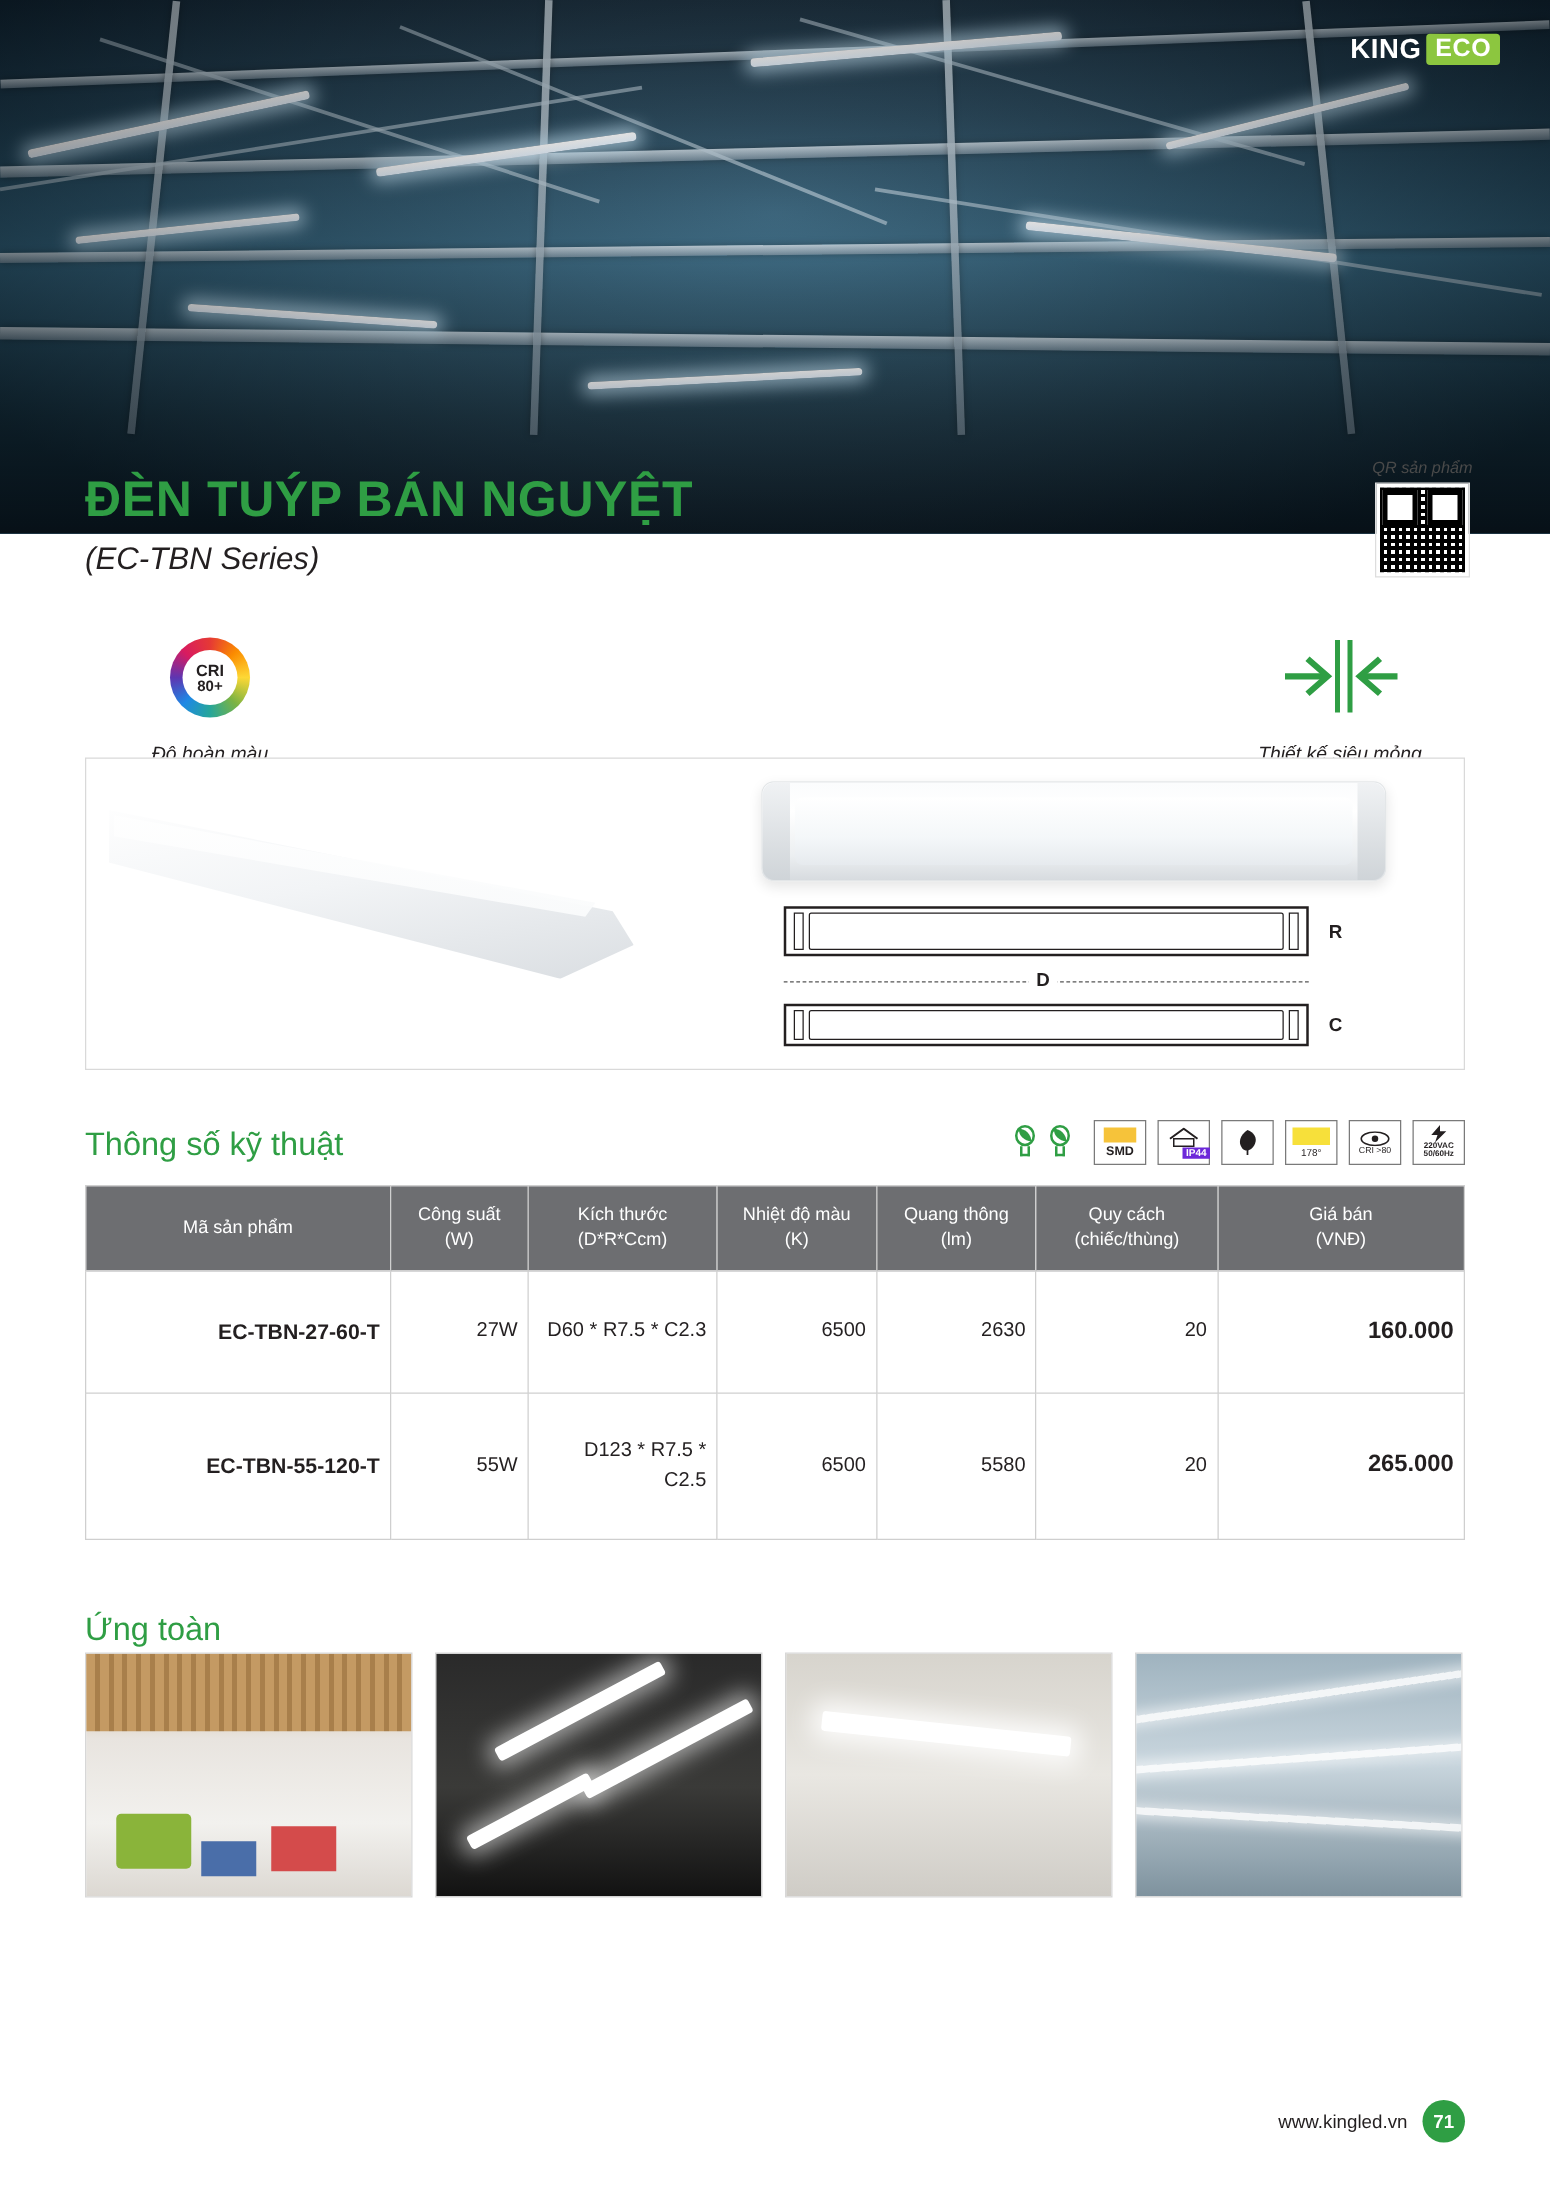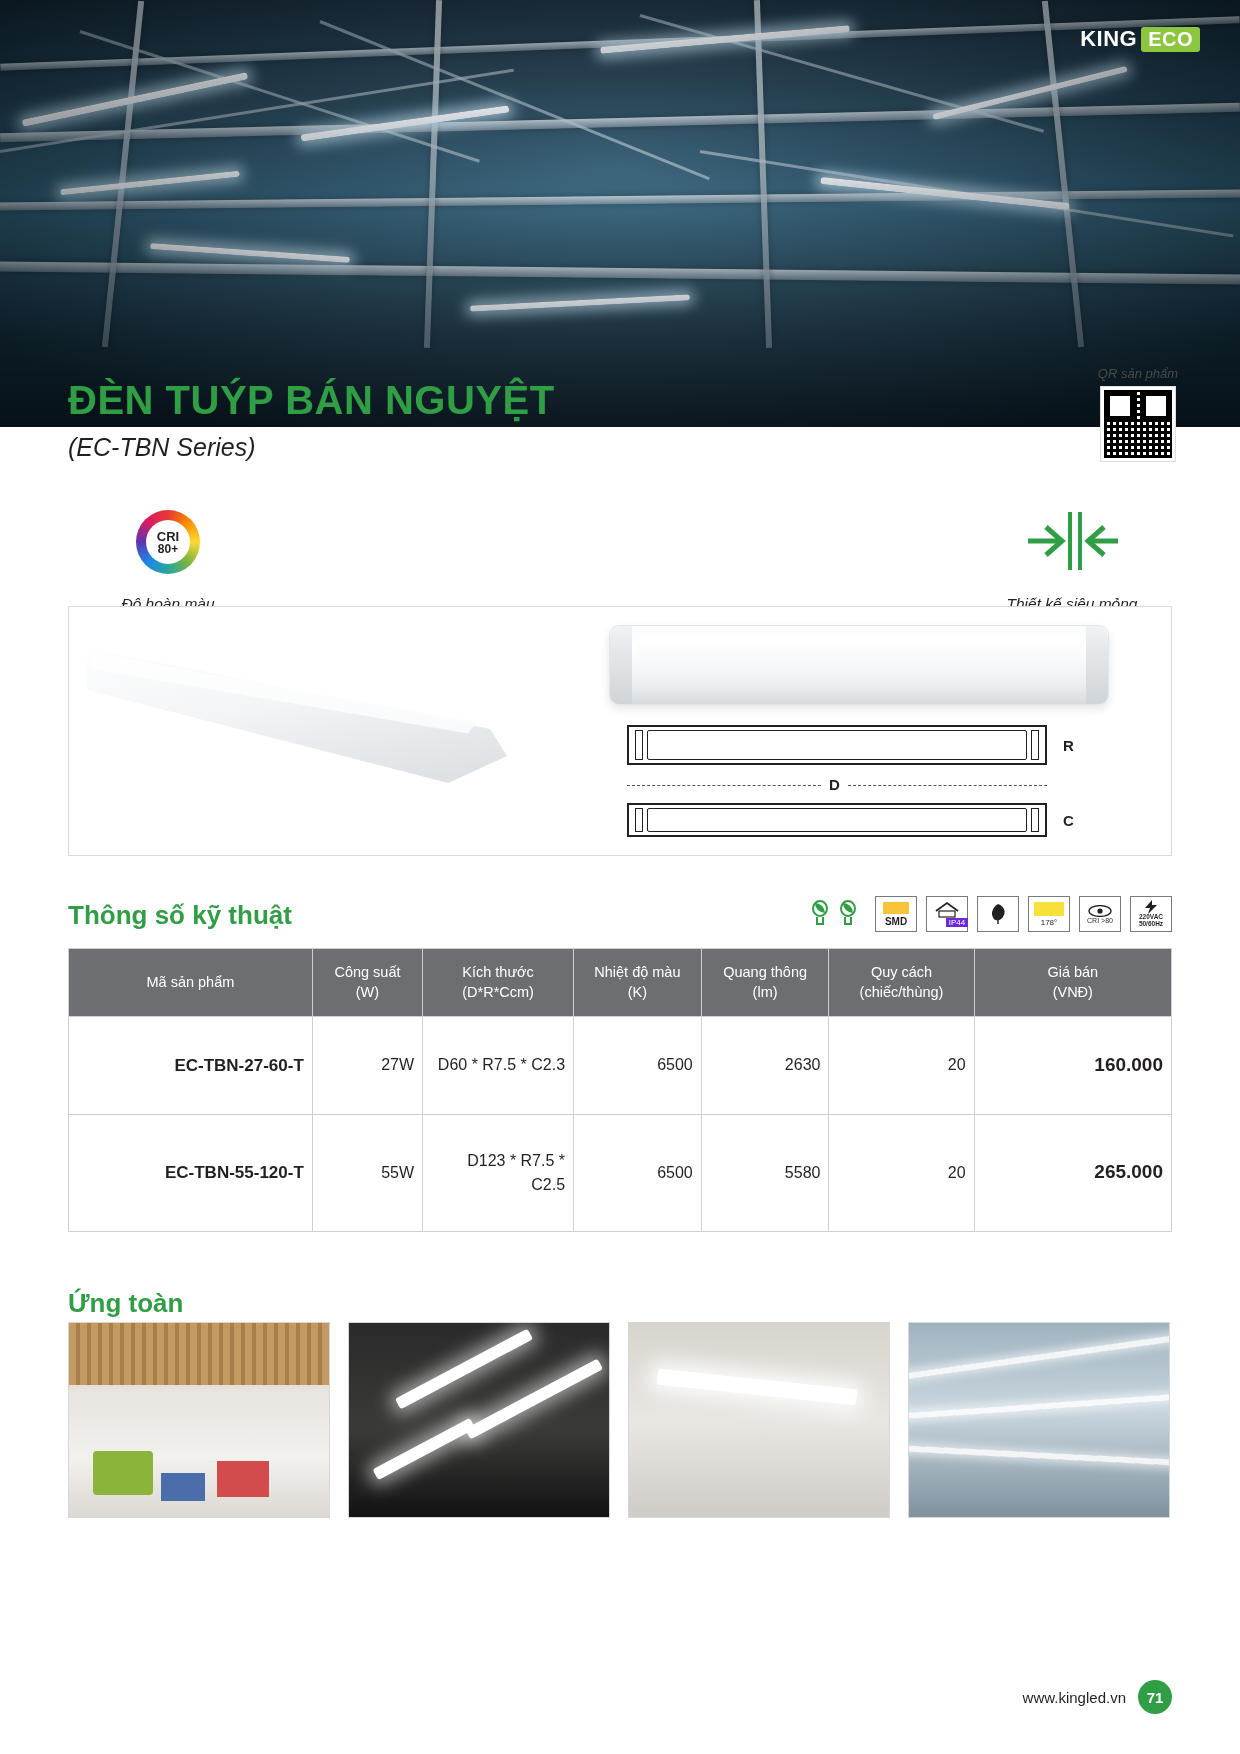--- a/index.html
+++ b/index.html
@@ -168,21 +168,21 @@
   .dim-box .cap-left { position:absolute; left:6px; top:3px; bottom:3px; width:8px; border:1px solid #231f20; }
   .dim-box .cap-right { position:absolute; right:6px; top:3px; bottom:3px; width:8px; border:1px solid #231f20; }
   .dim-letter { position:absolute; font-size:15px; font-weight:bold; color:#231f20; }
   .dim-dash {
     position:absolute; border-top:1px dashed #555; width:420px;
   }
   .dim-d-label { position:absolute; font-size:15px; font-weight:bold; background:#fff; padding:0 6px; }
 
   
   .sec-title {
-    position:absolute; font-size:26px; font-weight:bold; color:#2f9e44;
+    position:absolute; font-size:26px; font-weight:normal; color:#2f9e44;
   }
   .spec-title { left:68px; top:900px; }
 
   .badges { position:absolute; right:68px; top:896px; display:flex; align-items:center; gap:9px; }
   .badge {
     width:42px; height:36px; border:1px solid #7a7a7a; display:flex; flex-direction:column;
     align-items:center; justify-content:center; font-size:8px; color:#231f20; background:#fff;
   }
   .badge.smd { background:#fff; }
   .badge.smd .sw { width:26px; height:12px; background:#f6c33a; margin-bottom:2px; }
@@ -403,21 +403,21 @@
   <div class="badge smd">
     <div class="sw"></div>
     <div class="lbl">SMD</div>
   </div>
 
   <div class="badge">
     <svg width="26" height="16" viewBox="0 0 26 16">
         <polyline points="2,9 13,1 24,9" fill="none" stroke="#231f20" stroke-width="1.6"></polyline>
         <rect x="5" y="9" width="16" height="6" fill="none" stroke="#231f20" stroke-width="1.2"></rect>
       </svg>
-    <div class="lbl" style="font-size:8px;font-weight:normal;background:#6d28d9;color:#fff;padding:0 3px;margin-left:20px;">IP44</div>
+    <div class="lbl" style="font-size:8px;font-weight:bold;background:#6d28d9;color:#fff;padding:0 3px;margin-left:20px;">IP44</div>
   </div>
 
   <div class="badge">
     <svg width="22" height="24" viewBox="0 0 22 24">
       <path d="M11 2 C5 6 3 12 7 17 C10 20 15 18 17 13 C19 8 16 4 11 2 Z" fill="#231f20"></path>
       <line x1="11" y1="22" x2="11" y2="12" stroke="#231f20" stroke-width="1.4"></line>
     </svg>
   </div>
 
   <div class="badge cct">

